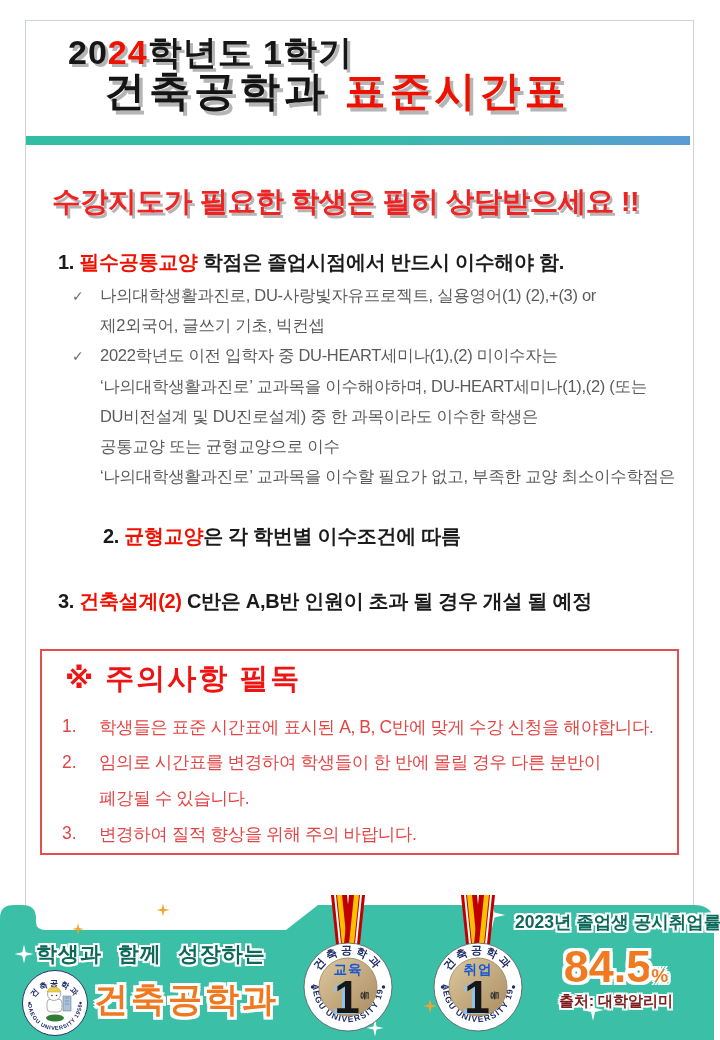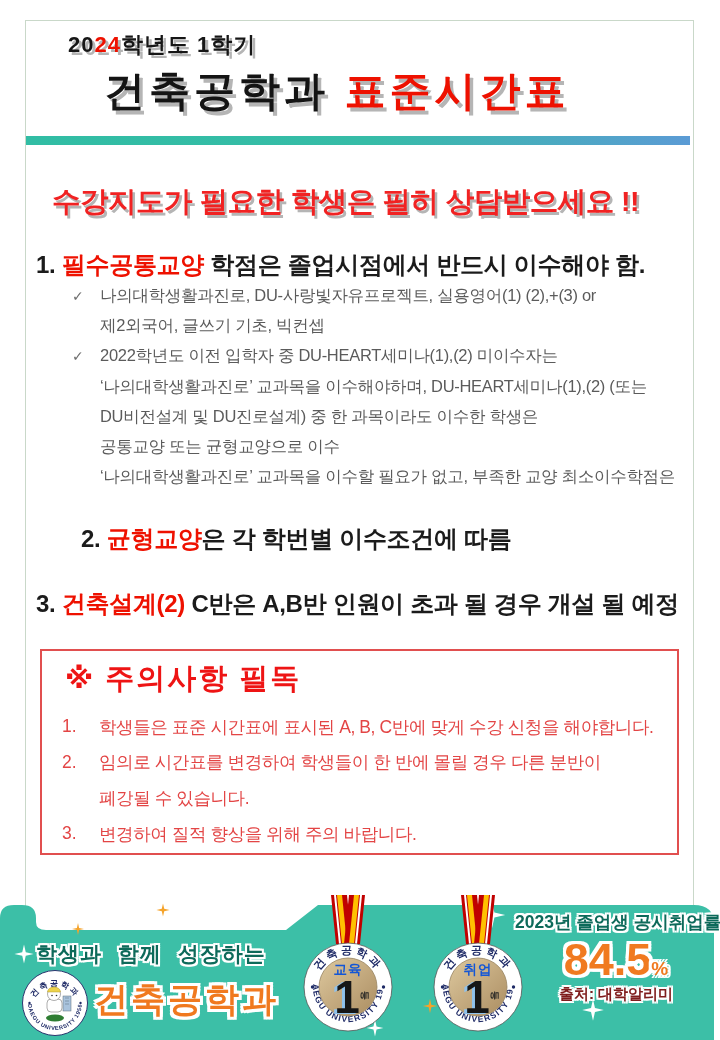--- a/index.html
+++ b/index.html
@@ -6,39 +6,39 @@
   .page{
     position:relative;width:720px;height:1040px;background:#ffffff;overflow:hidden;
     font-family:"Liberation Sans","DejaVu Sans",sans-serif;
   }
   .content-box{
     position:absolute;left:25px;top:20px;width:669px;height:915px;
     background:#ffffff;border:1px solid #c9d8c9;box-sizing:border-box;
   }
   
   .title-line1{
-    position:absolute;left:68px;top:30px;font-size:22px;font-weight:800;color:#161616;
+    position:absolute;left:68px;top:30px;font-size:34px;font-weight:800;color:#161616;
     letter-spacing:1px;text-shadow:3px 3px 0 #b5b5b5;white-space:nowrap;
   }
   .title-line2{
     position:absolute;left:104px;top:64px;font-size:41px;font-weight:800;color:#141414;
     letter-spacing:4px;text-shadow:3.5px 3.5px 0 #b5b5b5;white-space:nowrap;
   }
   .red-ink{color:#ee1100;}
   .divider{
     position:absolute;left:26px;top:136px;width:664px;height:9px;
     background:linear-gradient(90deg,#31bda4 0%,#36bca7 52%,#5b9bd5 100%);
   }
   .headline{
     position:absolute;left:52px;top:183px;font-size:28.5px;font-weight:800;color:#f12222;
     text-shadow:2.5px 2.5px 0 #b5b5b5;white-space:nowrap;letter-spacing:-0.5px;
   }
   
   .section{
-    position:absolute;left:36px;font-size:24px;font-weight:700;color:#1b1b1b;
+    position:absolute;left:58px;font-size:20px;font-weight:700;color:#1b1b1b;
     letter-spacing:-0.3px;white-space:nowrap;text-align:center;
   }
   .sec1{top:249px;} .sec2{top:523px;margin-left:45px;} .sec3{top:588px;}
   
   .bullets{position:absolute;left:72px;top:281px;width:600px;}
   .bullet-row{display:flex;align-items:center;height:30.2px;}
   .bullet-check{width:28px;font-size:14px;color:#6f6f6f;flex:none;}
   .bullet-text{font-size:16.5px;color:#5b5b5b;white-space:nowrap;letter-spacing:-0.3px;}
   
   .warning-box{
@@ -70,21 +70,21 @@
     position:absolute;left:36px;top:940px;z-index:4;font-size:21px;font-weight:800;
     color:#0d6a5a;word-spacing:9px;white-space:nowrap;letter-spacing:1px;
   }
   .dept-name{
     position:absolute;left:94px;top:977px;z-index:4;font-size:34px;font-weight:800;
     color:#f0791f;letter-spacing:3px;white-space:nowrap;
   }
   .emp-block{position:absolute;left:515px;top:910px;width:202px;z-index:4;text-align:center;}
   .emp-line1{font-size:17.5px;font-weight:800;color:#0d6a5a;white-space:nowrap;}
   .emp-line2{font-size:17px;font-weight:800;color:#f0791f;white-space:nowrap;margin-top:8px;}
-  .emp-rate{font-size:45px;font-weight:800;color:#f07a20;line-height:1.0;margin-top:3px;white-space:nowrap;}
+  .emp-rate{font-size:45px;font-weight:800;color:#f07a20;line-height:1.0;margin-top:10px;white-space:nowrap;}
   .emp-unit{font-size:19px;font-weight:800;}
   .emp-source{font-size:15px;font-weight:800;color:#7f1d1d;white-space:nowrap;margin-top:3px;}
 </style>
 </head>
 <body>
 
 <div class="page">
 
   <div class="content-box"></div>
 

